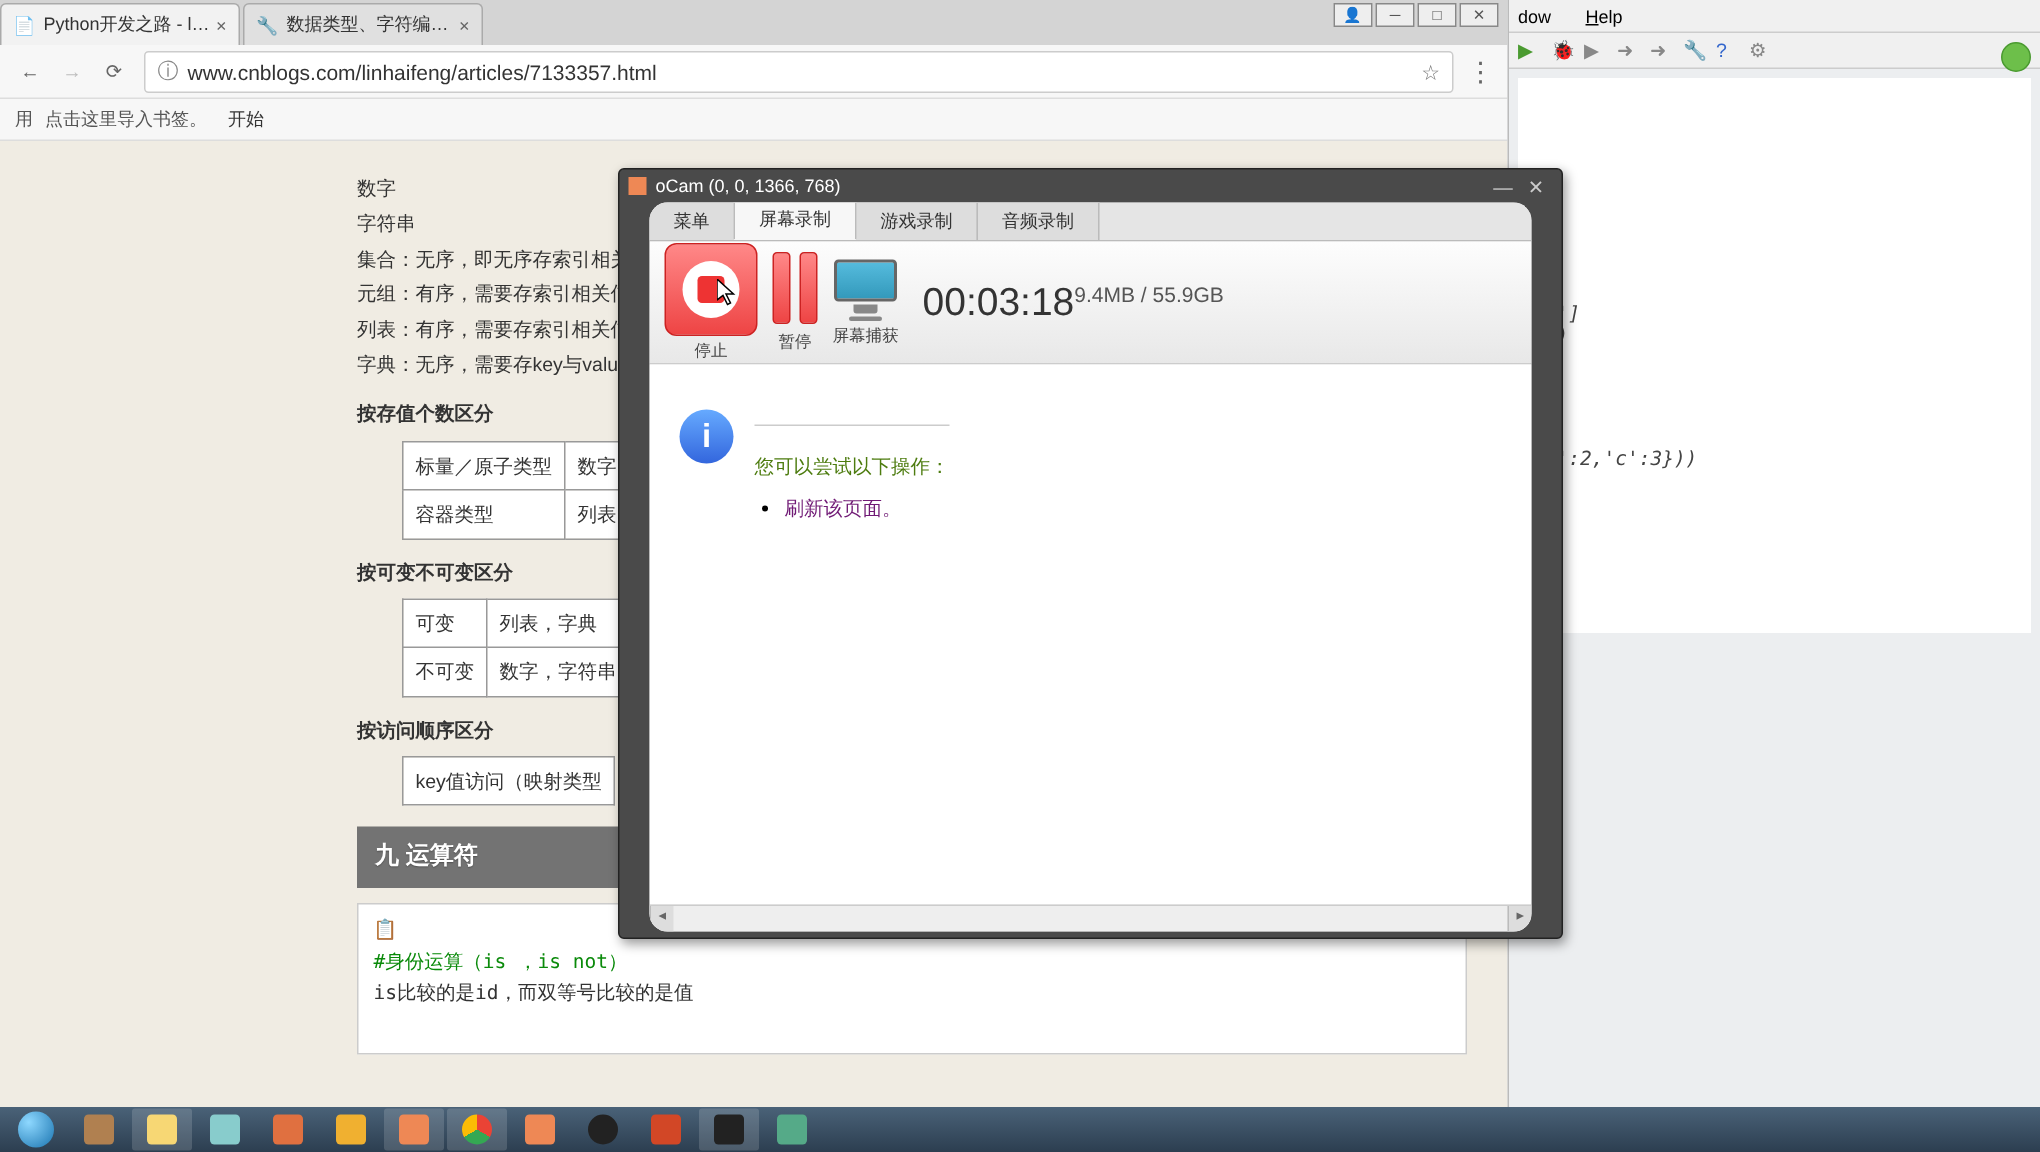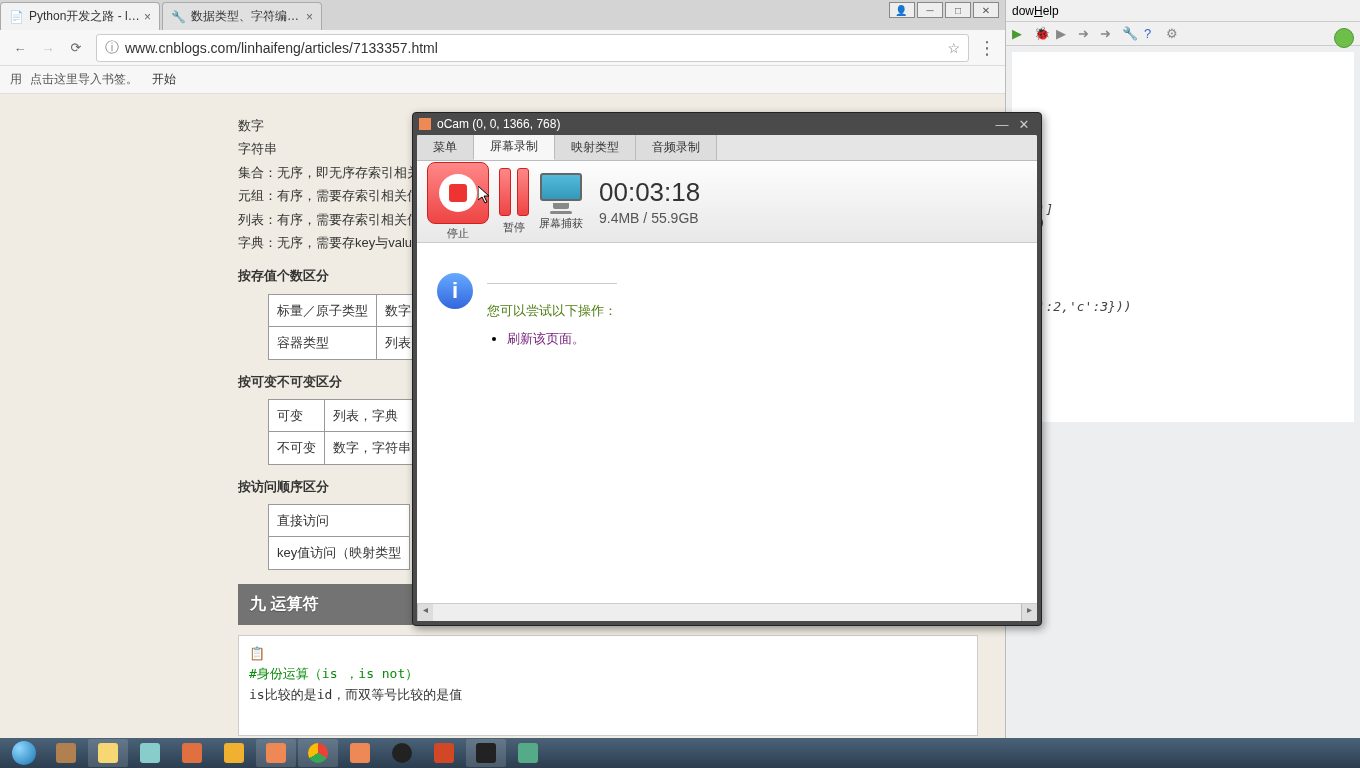--- a/index.html
+++ b/index.html
@@ -35,49 +35,49 @@
 .section-h { font-weight: 600; margin: 10px 0 6px; }
 .section-banner { background: #737373; color: #fff; padding: 6px 12px; font-size: 16px; font-weight: 600; margin: 14px 0 10px; width: 740px; text-shadow: 0 1px 1px rgba(0,0,0,.3); }
 .codebox { background: #fff; border: 1px solid #ccc; padding: 8px 10px; width: 740px; font-family: Consolas, monospace; font-size: 13px; line-height: 1.6; }
 .comment { color: #0a8a0a; }
 .code-icon { width: 14px; height: 14px; color: #4a8; margin-bottom: 4px; display: inline-block; }
 
 
 .pycharm { position: absolute; left: 1005px; top: 0; width: 355px; height: 738px; background: #eceef0; border-left: 1px solid #bbb; }
 .pycharm-title { height: 22px; background: linear-gradient(#fdfdfd,#e8e8e8); border-bottom: 1px solid #bbb; display: flex; align-items: center; padding: 0 6px; font-size: 12px; color: #333; }
 .pycharm-round { position: absolute; right: 6px; top: 28px; width: 20px; height: 20px; border-radius: 50%; background: #6dbf4a; border: 1px solid #4a9a30; }
-.pycharm-menu { height: 22px; display: flex; align-items: center; padding: 0 6px; font-size: 12px; gap: 0; border-bottom: 1px solid #ccc; background: #f0f0f0; }
+.pycharm-menu { height: 22px; display: flex; align-items: center; padding: 0 6px; font-size: 12px; gap: 23px; border-bottom: 1px solid #ccc; background: #f0f0f0; }
 .pycharm-tb { height: 24px; display: flex; align-items: center; gap: 6px; padding: 0 6px; border-bottom: 1px solid #ccc; background: #f0f0f0; }
 .tbic { width: 16px; height: 16px; display: inline-block; }
 .pycharm-code { background: #fff; margin: 6px; height: 370px; padding: 10px; font-family: Consolas, monospace; font-size: 13px; color: #444; font-style: italic; overflow: hidden; }
 .pycharm-code div { white-space: pre; }
 
 
 .ocam { position: absolute; left: 412px; top: 112px; width: 630px; height: 514px; background: #4a4a4a; border: 1px solid #222; border-radius: 4px; box-shadow: 2px 3px 8px rgba(0,0,0,.4); }
 .ocam-title { height: 22px; display: flex; align-items: center; padding: 0 6px; font-size: 12px; color: #fff; }
 .ocam-title .oic { width: 12px; height: 12px; background: #e85; margin-right: 6px; display: inline-block; }
 .ocam-wctl { margin-left: auto; display: flex; gap: 0; }
 .ocam-wctl span { width: 22px; height: 16px; display: flex; align-items: center; justify-content: center; color: #ccc; cursor: pointer; font-size: 13px; }
-.ocam-body { background: #f7f7f7; margin: 0 4px 4px; height: calc(100% - 26px); border-radius: 2px; overflow: hidden; display: flex; flex-direction: column; justify-content: flex-end; }
+.ocam-body { background: #f7f7f7; margin: 0 20px 4px; height: calc(100% - 26px); border-radius: 12px; overflow: hidden; display: flex; flex-direction: column; justify-content: flex-end; }
 .ocam-tabs { height: 26px; background: #e5e5e5; display: flex; align-items: flex-end; border-bottom: 1px solid #bbb; }
 .ocam-tab { padding: 4px 16px; font-size: 12px; color: #333; background: #ddd; border: 1px solid #bbb; border-bottom: none; margin-left: -1px; cursor: pointer; }
 .ocam-tab.active { background: #f7f7f7; border-bottom: 1px solid #f7f7f7; position: relative; z-index: 1; }
 .ocam-toolbar { height: 82px; background: linear-gradient(#fdfdfd,#e8e8e8); display: flex; align-items: center; padding: 0 10px; border-bottom: 1px solid #ccc; gap: 10px; }
 .tbtn { display: flex; flex-direction: column; align-items: center; gap: 2px; font-size: 11px; color: #444; }
 .tbtn .sq { width: 62px; height: 62px; border-radius: 8px; display: flex; align-items: center; justify-content: center; border: 1px solid #aaa; background: linear-gradient(#fafafa,#e4e4e4); }
 .tbtn.stop .sq { background: linear-gradient(#f88,#e44); border: 1px solid #c22; }
 .tbtn.stop .sq .inner { width: 38px; height: 38px; border-radius: 50%; background: #fff; display: flex; align-items: center; justify-content: center; }
 .tbtn.stop .sq .inner::after { content: ""; width: 18px; height: 18px; background: #e33; border-radius: 3px; }
 .tbtn.pause .sq { width: auto; height: auto; border: none; background: none; padding-bottom: 2px; }
 .pausebars { display: flex; gap: 6px; }
 .pausebars span { width: 12px; height: 48px; background: linear-gradient(#f88,#e44); border-radius: 3px; border: 1px solid #c22; }
 .tbtn.capture .monitor { width: 42px; height: 28px; background: linear-gradient(#5bd,#39b); border: 2px solid #666; border-radius: 3px; }
 .tbtn.capture .stand { width: 16px; height: 6px; background: #888; border-radius: 0 0 2px 2px; }
 .tbtn.capture .base { width: 22px; height: 3px; background: #888; border-radius: 2px; }
-.ocam-stats { margin-left: 6px; display: flex; flex-direction: column; justify-content: center; }
+.ocam-stats { margin-left: 6px; display: flex; flex-direction: row; justify-content: center; }
 .ocam-time { font-size: 26px; color: #333; font-weight: 500; }
 .ocam-size { font-size: 14px; color: #555; margin-top: 2px; }
 .ocam-content { flex: 1; background: #fff; padding: 30px 20px; overflow: auto; }
 .msg { display: flex; gap: 14px; align-items: flex-start; }
 .msg .ic { width: 36px; height: 36px; border-radius: 50%; background: linear-gradient(#6af,#36d); display: flex; align-items: center; justify-content: center; color: #fff; font-size: 22px; font-weight: 700; }
 .msg-body .hl { font-size: 18px; color: #1a5fb4; margin-bottom: 14px; }
 .msg-body .sub { font-size: 13px; color: #4d7c0f; margin-bottom: 10px; }
 .msg-body ul { list-style: disc; margin-left: 20px; }
 .msg-body a { color: #701a75; cursor: pointer; }
 .ocam-sb { height: 18px; background: #eee; display: flex; border-top: 1px solid #ccc; }
@@ -166,23 +166,20 @@
         <tr>
               <td>不可变</td>
               <td>数字，字符串</td>
             </tr>
       </tbody>
         </table>
 
       <div class="section-h">按访问顺序区分</div>
       <table>
         <tbody>
-            <tr>
-              <td>直接访问</td>
-            </tr>
         <tr>
               <td>key值访问（映射类型</td>
             </tr>
       </tbody>
         </table>
 
       <div class="section-banner">九 运算符</div>
 
       <div class="codebox">
         <span class="code-icon">📋</span><br>
@@ -228,21 +225,21 @@
     <span>oCam (0, 0, 1366, 768)</span>
     <div class="ocam-wctl">
       <span>—</span>
       <span>✕</span>
     </div>
   </div>
   <div class="ocam-body">
     <div class="ocam-tabs">
       <div class="ocam-tab">菜单</div>
       <div class="ocam-tab active">屏幕录制</div>
-      <div class="ocam-tab">映射类型</div>
+      <div class="ocam-tab">游戏录制</div>
       <div class="ocam-tab">音频录制</div>
     </div>
     <div class="ocam-toolbar">
       <div class="tbtn stop">
         <div class="sq">
             <div class="inner"></div>
           </div>
         <span>停止</span>
       </div>
       <div class="tbtn pause">

